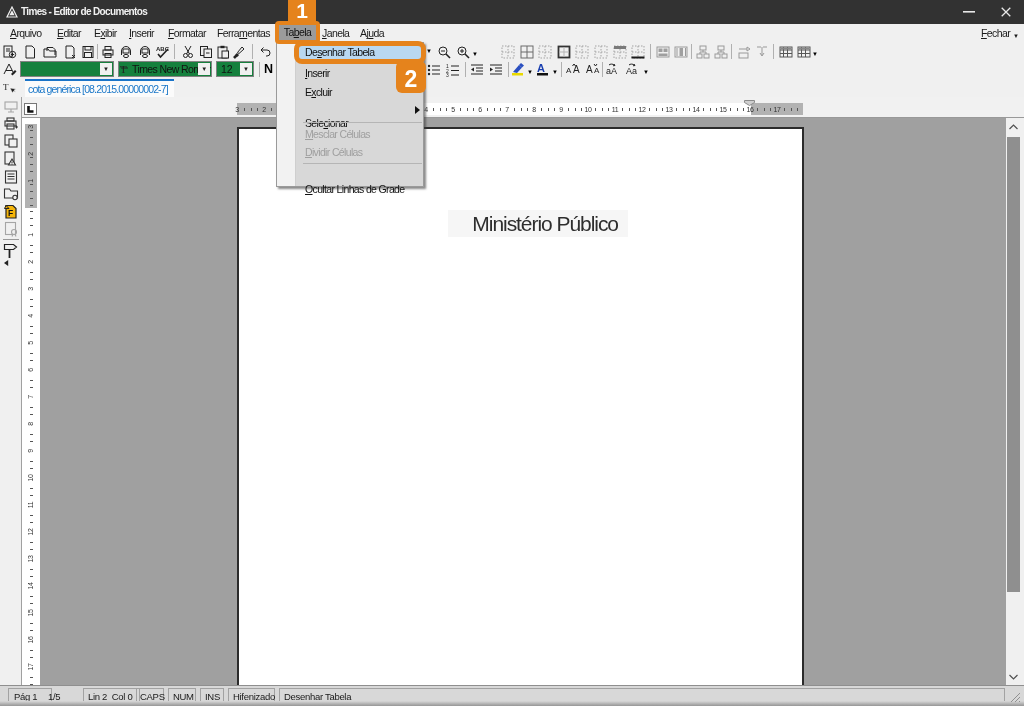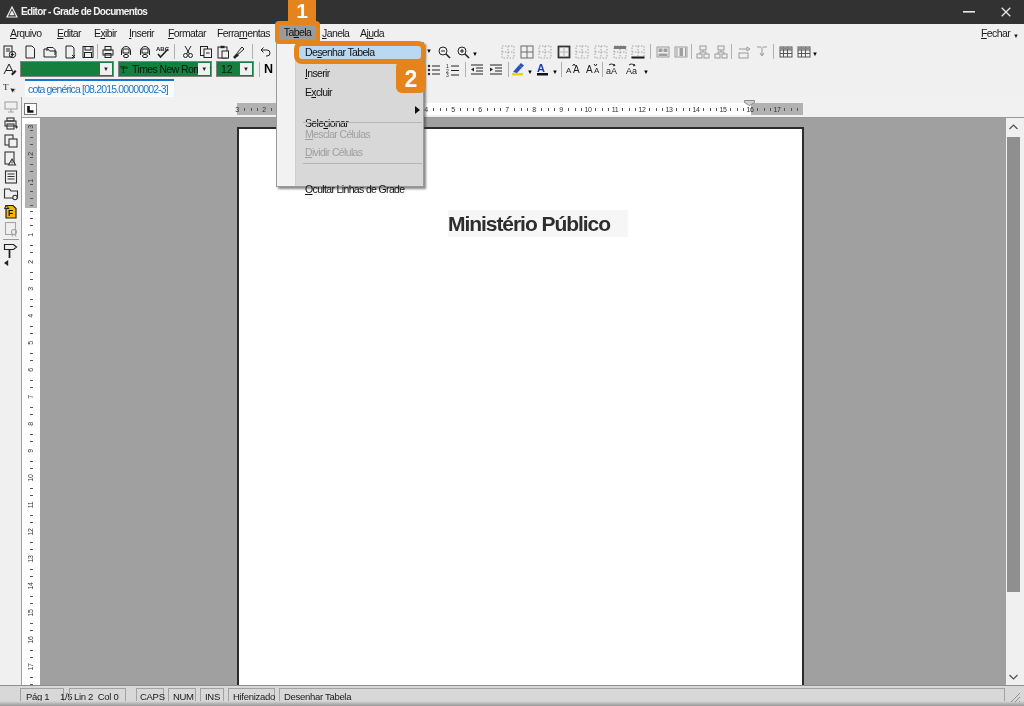--- a/index.html
+++ b/index.html
@@ -22,21 +22,21 @@
 .hmargin{position:absolute;top:0;height:12px;background:#b2b2b2}
 .rnum{position:absolute;top:2.5px;font-size:7px;color:#333;width:14px;text-align:center;letter-spacing:-0.5px;line-height:8px}
 .tick{position:absolute;top:5px;width:1px;height:3px;background:#555}
 #content{position:absolute;left:0;top:118px;width:1024px;height:568px;background:#a0a0a0}
 #sidebar{position:absolute;left:0;top:97px;width:22px;height:589px;background:#f0f0f0;border-right:1px solid #a0a0a0}
 #vruler{position:absolute;left:22px;top:118px;width:18px;height:568px;background:#fff;overflow:hidden}
 .vmargin{position:absolute;left:3px;width:12px;background:#b2b2b2}
 .vnum{position:absolute;left:4px;font-size:7px;color:#333;width:10px;height:8px;text-align:center;transform:rotate(-90deg);line-height:8px;letter-spacing:-0.5px}
 .vtick{position:absolute;left:8px;width:3px;height:1px;background:#555}
 #page{position:absolute;left:237px;top:127px;width:567px;height:559px;background:#fff;border:2px solid #2b2b2b;border-bottom:none}
-#mp{position:absolute;left:209px;top:81px;width:180px;height:27px;background:#f6f6f6;text-align:left;font-weight:bold;font-size:21px;color:#2e2e2e;line-height:27px;letter-spacing:-1.05px;padding-right:10px}
+#mp{position:absolute;left:209px;top:81px;width:180px;height:27px;background:#f6f6f6;text-align:right;font-weight:normal;font-size:21px;color:#2e2e2e;line-height:27px;letter-spacing:-1.05px;padding-right:10px}
 #sbar{position:absolute;left:1006px;top:118px;width:18px;height:568px;background:#f0f0f0}
 #sbwhite{position:absolute;left:1021px;top:118px;width:3px;height:568px;background:#fafafa}
 #sthumb{position:absolute;left:1px;top:19px;width:13px;height:455px;background:#8f8f8f}
 #statusbar{position:absolute;left:0;top:685px;width:1024px;height:21px;background:#d8d8d8;border-top:1px solid #8f8f8f;font-size:9.5px;letter-spacing:-0.3px;color:#1a1a1a}
 .cell{position:absolute;top:2px;height:15px;border:1px solid #a2a2a2}
 .cell span{position:absolute;top:2px;white-space:nowrap}
 #menu{position:absolute;left:276px;top:42px;width:148px;height:145px;background:#d8d8d8;border:1px solid #9a9a9a;box-shadow:2px 2px 2px rgba(60,60,60,.6);font-size:10.5px;color:#111;letter-spacing:-0.65px}
 #gutter{position:absolute;left:0;top:0;width:19px;height:143px;background:#f2f2f2;border-right:1px solid #cfcfcf}
 .dmi{position:absolute;left:28px;white-space:nowrap}
 .dmi.dis{color:#9f9f9f}
@@ -47,21 +47,21 @@
 #badge2{position:absolute;left:396px;top:61px;width:30px;height:32px;border-radius:6px;color:#fff;font-size:23px;font-weight:bold;text-align:center;line-height:36px;background:#e5831c}
 u{text-underline-offset:1px}
 svg{position:absolute;display:block}
 </style></head>
 <body>
 <div id="titlebar">
  <svg class="abs" style="left:6px;top:6px" width="12" height="12" viewBox="0 0 12 12">
       <path d="M6 1 L11 11 L1 11 Z" fill="none" stroke="#eee" stroke-width="1.2"></path>
       <path d="M6 4.2 L8.6 9.2 L3.4 9.2 Z" fill="#eee"></path>
     </svg>
- <span id="title">Editor - Grade de Documentos</span>
+ <span id="title">Times - Editor de Documentos</span>
  <svg class="abs" style="left:963px;top:11px" width="12" height="2" viewBox="0 0 12 2">
       <rect width="12" height="1.6" fill="#e8e8e8"></rect>
     </svg>
  <svg class="abs" style="left:1001px;top:7px" width="10" height="10" viewBox="0 0 10 10">
       <path d="M0.7 0.7 L9.3 9.3 M9.3 0.7 L0.7 9.3" stroke="#e8e8e8" stroke-width="1.3"></path>
     </svg>
 </div>
 <div id="menubar">
  <span class="mi" style="left:10px"><u>A</u>rquivo</span>
  <span class="mi" style="left:57px"><u>E</u>ditar</span>
@@ -310,21 +310,21 @@
       <path d="M8 2 l1 1.5 -2 0.3" stroke="#222" fill="none"></path>
     </svg>
 <span class="abs" style="left:643px;top:9px;font-size:6px">▼</span>
 </div>
 <div id="tb3">
  <svg class="abs" style="left:3px;top:2px" width="14" height="14" viewBox="0 0 14 14">
       <text x="0" y="9" font-size="9" fill="#222" font-family="Liberation Serif">T</text>
       <path d="M7 7 l2.5 5 1.2-2 2 1.5 -1.5-2.5 2-1 Z" fill="#222" stroke="#fff" stroke-width="0.5"></path>
     </svg>
  <div id="tab">
-      <span style="position:absolute;left:3px;top:2px">cota genérica [08.2015.00000002-3]</span>
+      <span style="position:absolute;left:3px;top:2px">cota genérica [08.2015.00000002-7]</span>
     </div>
 </div>
 <div id="rulerrow">
 <div id="lbox">
       <svg width="10" height="9" viewBox="0 0 10 9" style="position:absolute;left:0px;top:1px">
         <path d="M3.5 1 v5.5 h5" stroke="#111" stroke-width="2.6" fill="none"></path>
       </svg>
     </div>
 <div id="hruler">
 <div class="hmargin" style="left:0;width:81px"></div>
@@ -542,25 +542,25 @@
 <div id="sbar">
  <svg class="abs" style="left:3px;top:6px" width="9" height="6" viewBox="0 0 9 6">
       <path d="M0.5 5 L4.5 1 L8.5 5" stroke="#505050" fill="none" stroke-width="1.2"></path>
     </svg>
  <div id="sthumb"></div>
  <svg class="abs" style="left:3px;top:556px" width="9" height="6" viewBox="0 0 9 6">
       <path d="M0.5 1 L4.5 5 L8.5 1" stroke="#505050" fill="none" stroke-width="1.2"></path>
     </svg>
 </div>
 <div id="statusbar">
- <div class="cell" style="left:20px;width:44px">
+ <div class="cell" style="left:8px;width:44px">
       <span style="left:5px">Pág 1</span>
       <span style="left:39px">1/5</span>
     </div>
- <div class="cell" style="left:69px;width:57px">
+ <div class="cell" style="left:83px;width:57px">
       <span style="left:4px">Lin 2&nbsp;&nbsp;Col 0</span>
     </div>
  <div class="cell" style="left:136px;width:28px">
       <span style="left:3px">CAPS</span>
     </div>
  <div class="cell" style="left:168px;width:28px">
       <span style="left:4px">NUM</span>
     </div>
  <div class="cell" style="left:200px;width:24px">
       <span style="left:4px">INS</span>

